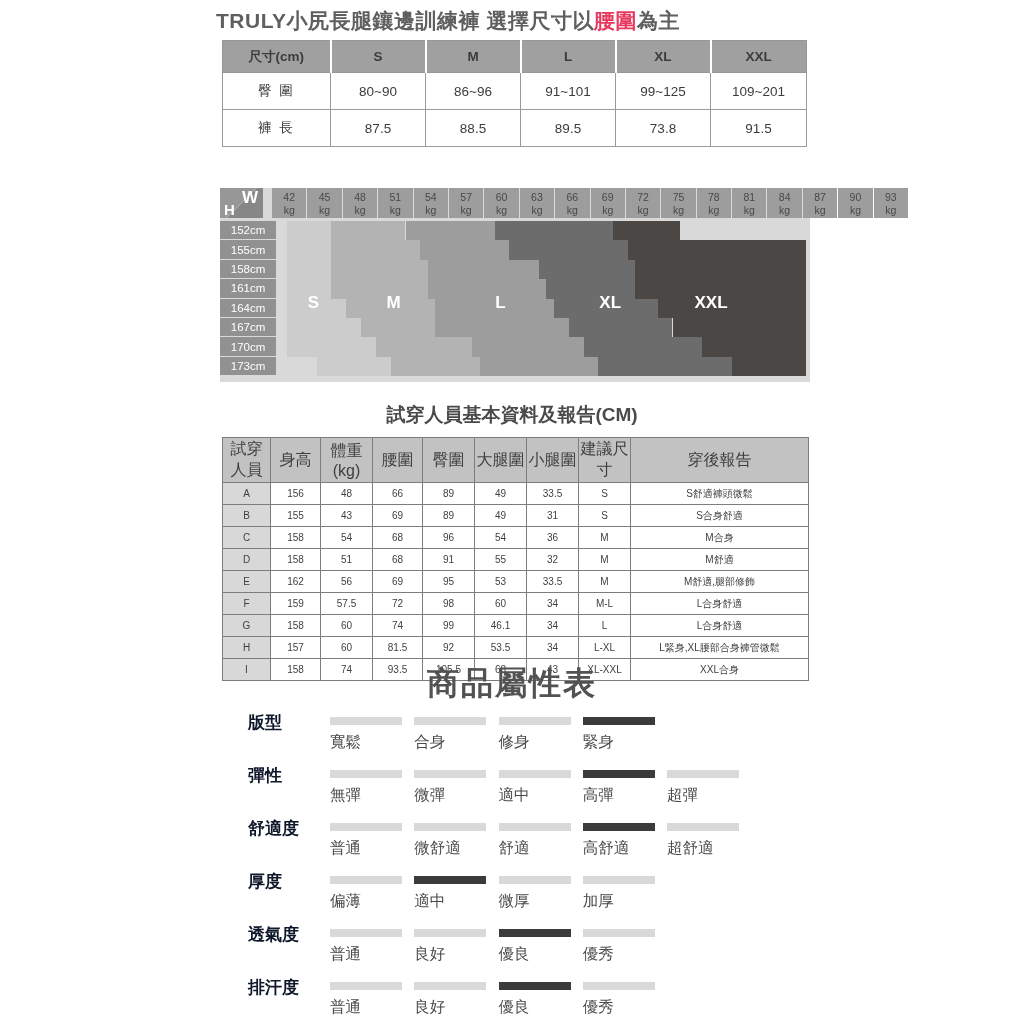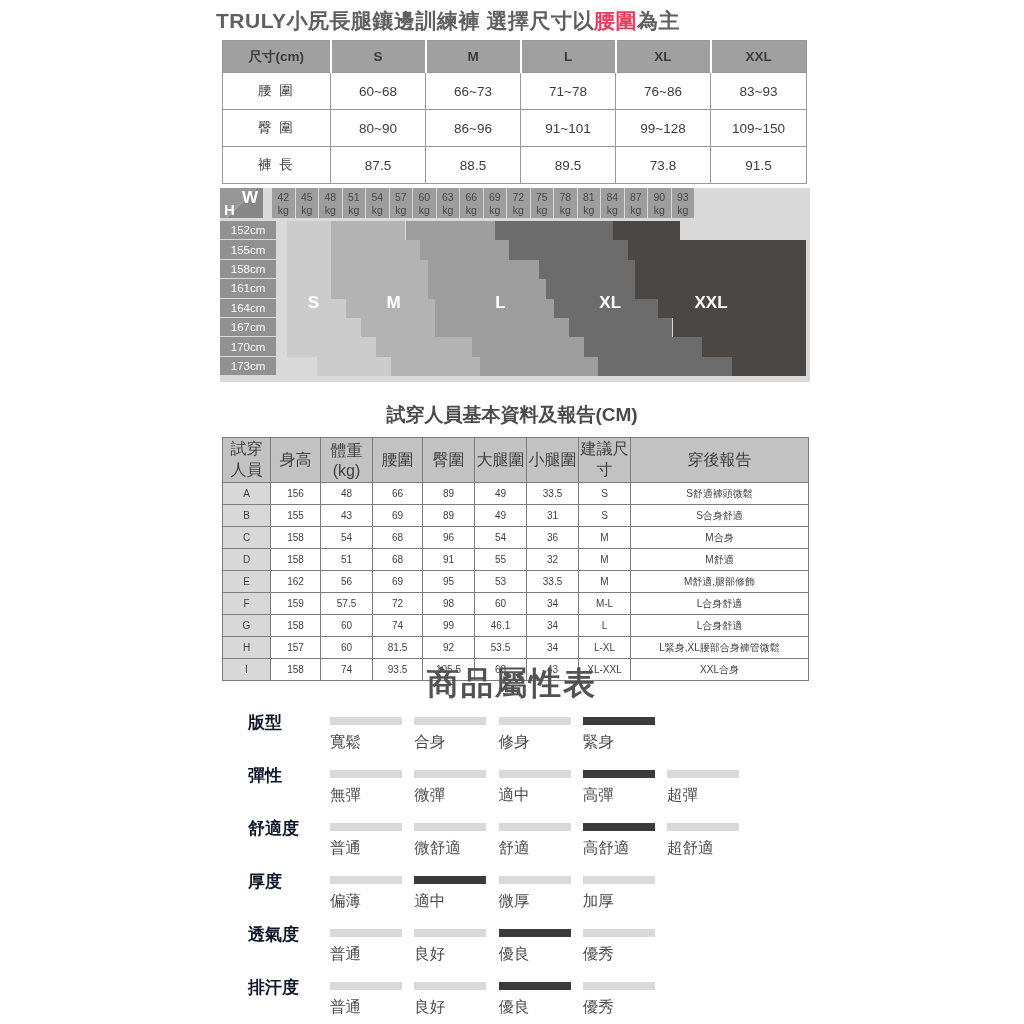--- a/index.html
+++ b/index.html
@@ -15,21 +15,21 @@
   table.size-table th{height:29px;background:#a0a0a0;color:#3c3c3c;font-size:13.5px;font-weight:bold;border-left:2px solid #ffffff;border-bottom:1px solid #979797;}
   table.size-table th:first-child{border-left:none;}
   table.size-table td{height:34px;background:#ffffff;color:#3c3c3c;font-size:13.5px;text-align:center;border:1px solid #9a9a9a;}
   table.size-table td.rowlabel{letter-spacing:2px;}
 
   
   .hw-chart{left:220px;top:188px;width:590px;height:194px;background:#d9d9d9;}
   .hw-corner{left:0;top:0;width:43px;height:30px;background:linear-gradient(135deg,#979797 0%,#979797 48%,#ababab 50%,#878787 52%,#878787 100%);}
   .hw-corner .w{position:absolute;top:0px;right:5px;color:#ffffff;font-size:17px;font-weight:bold;}
   .hw-corner .h{position:absolute;bottom:0px;left:4px;color:#ffffff;font-size:15px;font-weight:bold;}
-  .hw-kg{left:52px;top:0;width:422px;height:30px;display:flex;gap:1px;}
+  .hw-kg{left:52px;top:0;width:636px;height:30px;display:flex;gap:1px;}
   .hw-kg .kgcell{flex:1;background:#9d9d9d;color:#484848;font-size:10.5px;line-height:1.2;text-align:center;padding-top:3px;box-sizing:border-box;}
   .hw-heights{left:0;top:33px;width:56px;}
   .hw-heights .hcell{height:18.4px;margin-bottom:1px;background:#919191;color:#ffffff;font-size:11.5px;display:flex;align-items:center;justify-content:center;}
   .hw-bands{left:52px;top:33px;width:534px;height:155.2px;}
   .hw-bands .band{position:absolute;}
   .hw-bands .szlabel{position:absolute;color:#ffffff;font-size:17px;font-weight:bold;transform:translate(-50%,-50%);}
 
   
   .tester-title{top:402px;left:0;width:1024px;text-align:center;font-size:19px;font-weight:bold;color:#4a4a4a;}
   table.tester-table{left:222px;top:437px;width:586px;border-collapse:collapse;table-layout:fixed;border:1px solid #6f6f6f;}
@@ -66,34 +66,26 @@
         <th>尺寸(cm)</th>
         <th>S</th>
         <th>M</th>
         <th>L</th>
         <th>XL</th>
         <th>XXL</th>
       </tr>
     </thead>
   <tbody id="size-body">
       <tr>
-        <td class="rowlabel">腰 圍</td>
-        <td>60~68</td>
-        <td>66~73</td>
-        <td>71~78</td>
-        <td>76~86</td>
-        <td>83~93</td>
-      </tr>
-      <tr>
         <td class="rowlabel">臀 圍</td>
         <td>80~90</td>
         <td>86~96</td>
         <td>91~101</td>
-        <td>99~128</td>
-        <td>109~150</td>
+        <td>99~125</td>
+        <td>109~201</td>
       </tr>
       <tr>
         <td class="rowlabel">褲 長</td>
         <td>87.5</td>
         <td>88.5</td>
         <td>89.5</td>
         <td>73.8</td>
         <td>91.5</td>
       </tr>
     </tbody>

